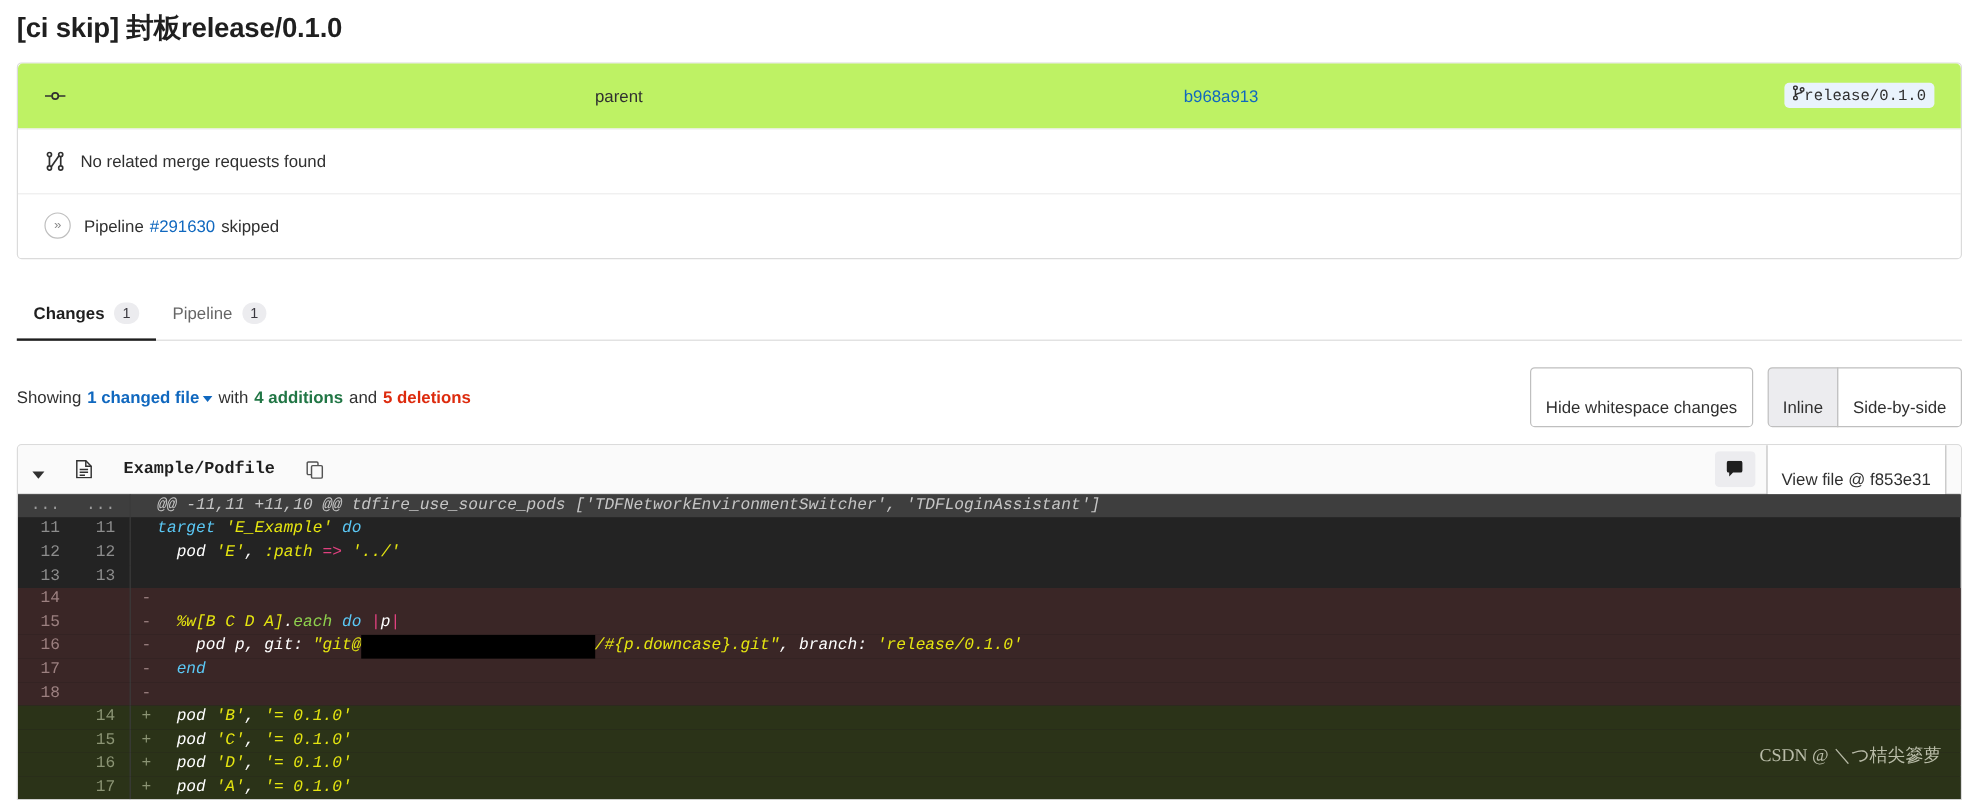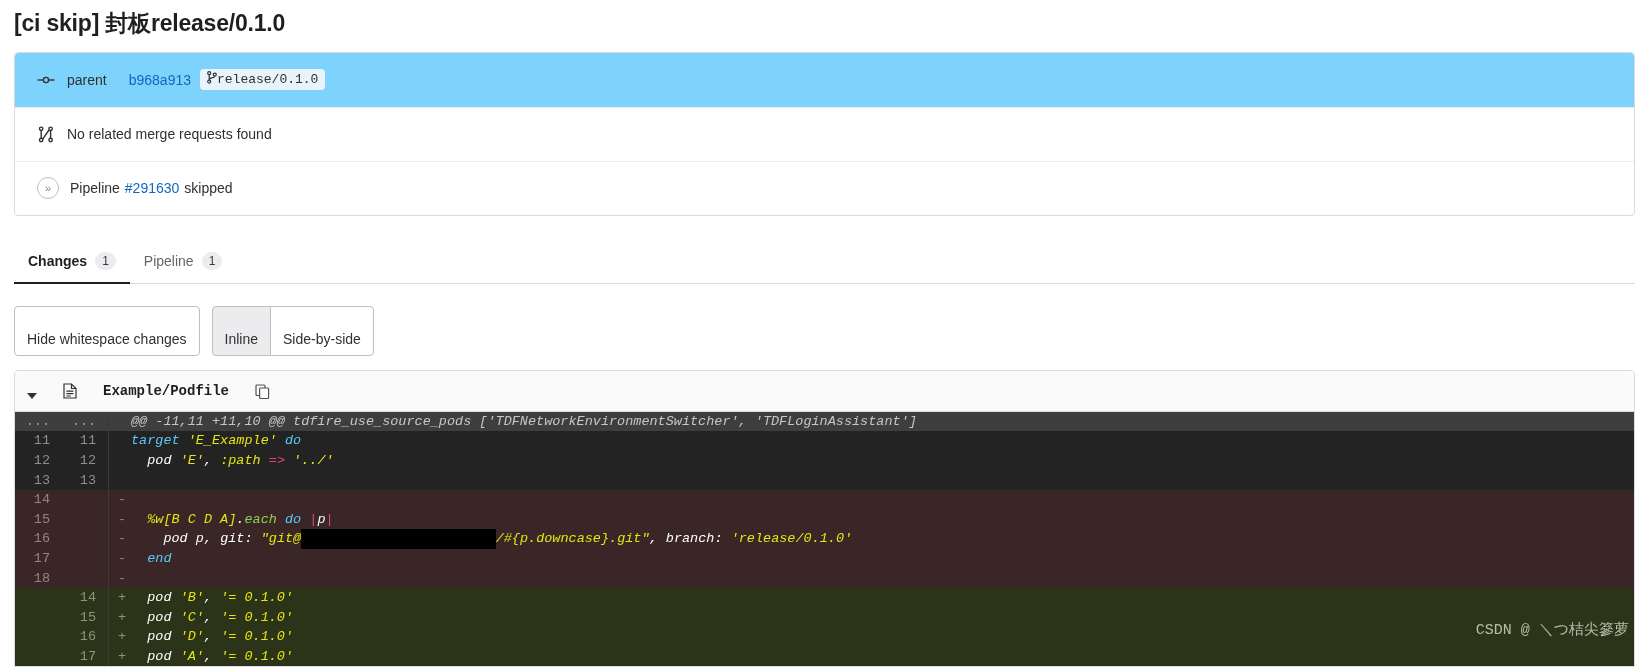--- a/index.html
+++ b/index.html
@@ -32,21 +32,21 @@
   }
   .info-row {
     display: flex;
     align-items: center;
     height: 54px;
     padding: 0 22px;
     font-size: 14px;
     color: #303030;
   }
   .info-row + .info-row { border-top: 1px solid #ededed; }
-  .info-row.first { background: #7dd3fc; border-radius: 4px 4px 0 0; }
+  .info-row.first { background: #bef264; border-radius: 4px 4px 0 0; justify-content: space-between; }
   .info-icon {
     width: 18px; height: 18px;
     display: inline-flex; align-items: center; justify-content: center;
     margin-right: 12px; color: #5e5e5e; flex: none;
   }
   .link { color: #1068bf; text-decoration: none; }
   .branch-chip {
     display: inline-flex; align-items: center; gap: 0;
     background: #e9f3fc; color: #303030;
     border-radius: 4px;
@@ -175,23 +175,23 @@
   .t-op { color: #e0417f; }
   .t-var { color: #fff; }
   .t-sym { color: #e5e510; }
   .t-ident { color: #fff; }
   .t-pipe { color: #e0417f; }
   .redact {
     display: inline-block; background: #000; color: transparent;
     vertical-align: baseline;
   }
   .watermark {
-    position: absolute; right: 5px; bottom: 26px;
+    position: absolute; right: 16px; bottom: 26px;
     color: #d9dbc9; font-size: 15px;
-    font-family: Liberation Mono, monospace;
+    font-family: Liberation Serif, serif;
     opacity: .82; pointer-events: none;
   }
 </style>
 </head>
 <body>
 
 <div class="page">
 
   <div class="commit-title">[ci skip] 封板release/0.1.0</div>
 
@@ -249,20 +249,30 @@
       <span>Changes</span>
       <span class="count">1</span>
     </div>
     <div class="tab">
       <span>Pipeline</span>
       <span class="count">1</span>
     </div>
   </div>
 
   <div class="showing-bar">
+    <div class="showing-text">
+      <span>Showing</span>
+      <span class="file-dd">
+        <span>1 changed file</span><span class="caret"></span>
+      </span>
+      <span>with</span>
+      <span class="add-count">4 additions</span>
+      <span>and</span>
+      <span class="del-count">5 deletions</span>
+    </div>
     <div class="btn-group">
       <button class="btn">Hide whitespace changes</button>
       <div class="seg">
         <button class="btn selected">Inline</button>
         <button class="btn">Side-by-side</button>
       </div>
     </div>
   </div>
 
   <div class="diff-file">
@@ -279,20 +289,28 @@
           </svg>
         </span>
         <span class="file-name">Example/Podfile</span>
         <span class="icon-btn">
           <svg width="15" height="15" viewBox="0 0 15 15" fill="none" stroke="#535353" stroke-width="1.2">
             <rect x="1" y="1" width="9" height="10.5" rx="1"></rect>
             <rect x="4.6" y="4" width="9" height="10.5" rx="1" fill="#fafafa"></rect>
           </svg>
         </span>
       </div>
+      <div class="diff-head-right">
+        <span class="comment-btn">
+          <svg width="15" height="14" viewBox="0 0 15 14" fill="#1f1f1f">
+            <path d="M1 1.6 A1.6 1.6 0 0 1 2.6 0 H12.4 A1.6 1.6 0 0 1 14 1.6 V8.2 A1.6 1.6 0 0 1 12.4 9.8 H6.2 L3 13 V9.8 H2.6 A1.6 1.6 0 0 1 1 8.2 Z"></path>
+          </svg>
+        </span>
+        <button class="btn">View file @ f853e31</button>
+      </div>
     </div>
 
     <div class="code">
       <div id="code-lines">
           <div class="cl hunk"><span class="ln">...</span><span class="ln b">...</span><span class="sign"></span><span class="src">@@ -11,11 +11,10 @@ tdfire_use_source_pods ['TDFNetworkEnvironmentSwitcher', 'TDFLoginAssistant']</span></div>
           <div class="cl "><span class="ln">11</span><span class="ln b">11</span><span class="sign"></span><span class="src"><span class="t-kw">target</span><span class="t-ident"> </span><span class="t-str">'E_Example'</span><span class="t-ident"> </span><span class="t-kw">do</span></span></div>
           <div class="cl "><span class="ln">12</span><span class="ln b">12</span><span class="sign"></span><span class="src"><span class="t-ident">  </span><span class="t-ident">pod</span><span class="t-ident"> </span><span class="t-str">'E'</span><span class="t-ident">,</span><span class="t-ident"> </span><span class="t-sym">:path</span><span class="t-ident"> </span><span class="t-op">=&gt;</span><span class="t-ident"> </span><span class="t-str">'../'</span></span></div>
           <div class="cl "><span class="ln">13</span><span class="ln b">13</span><span class="sign"></span><span class="src"></span></div>
           <div class="cl del"><span class="ln">14</span><span class="ln b"></span><span class="sign">-</span><span class="src"></span></div>
           <div class="cl del"><span class="ln">15</span><span class="ln b"></span><span class="sign">-</span><span class="src"><span class="t-ident">  </span><span class="t-str">%w[B C D A]</span><span class="t-ident">.</span><span class="t-fn">each</span><span class="t-ident"> </span><span class="t-kw">do</span><span class="t-ident"> </span><span class="t-pipe">|</span><span class="t-var">p</span><span class="t-pipe">|</span></span></div>

